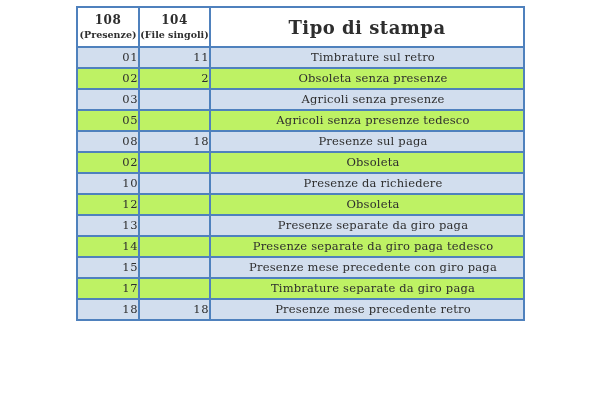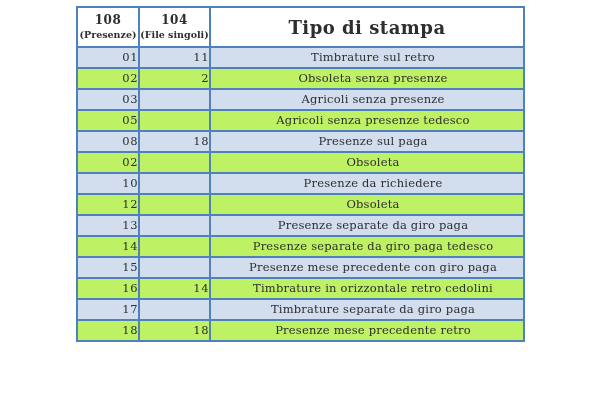--- a/index.html
+++ b/index.html
@@ -161,25 +161,20 @@
     <td class="num"></td>
     <td class="tipo">Presenze separate da giro paga tedesco</td>
   </tr>
 
   <tr>
     <td class="num">15</td>
     <td class="num"></td>
     <td class="tipo">Presenze mese precedente con giro paga</td>
   </tr>
 
-  <tr>
-    <td class="num">16</td>
-    <td class="num">14</td>
-    <td class="tipo">Timbrature in orizzontale retro cedolini</td>
-  </tr>
 
   <tr>
     <td class="num">17</td>
     <td class="num"></td>
     <td class="tipo">Timbrature separate da giro paga</td>
   </tr>
 
   <tr>
     <td class="num">18</td>
     <td class="num">18</td>

